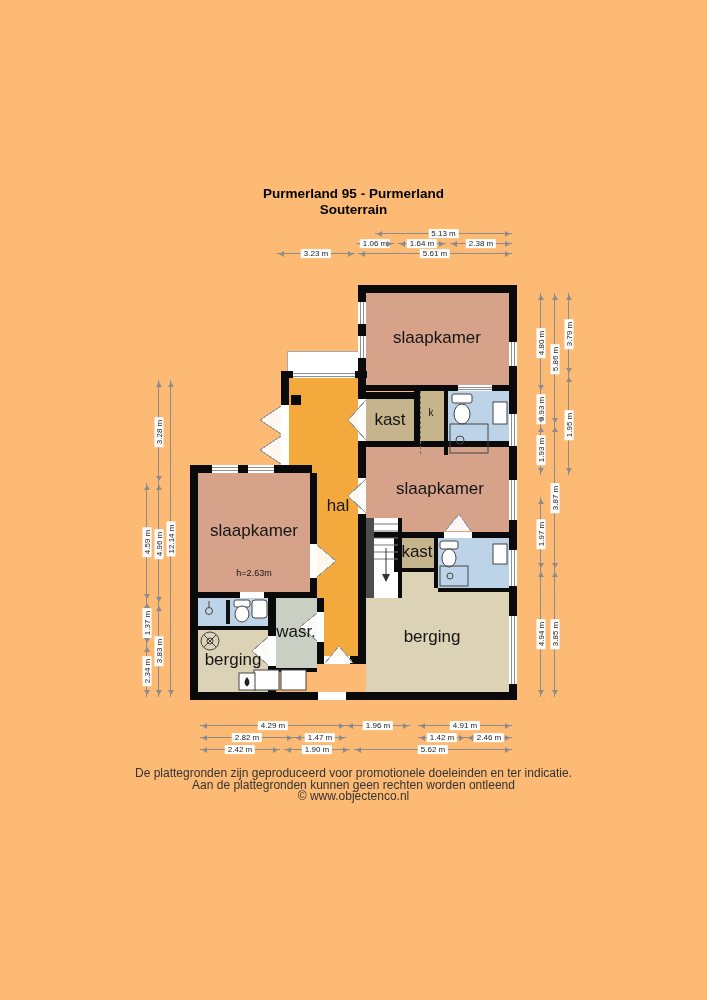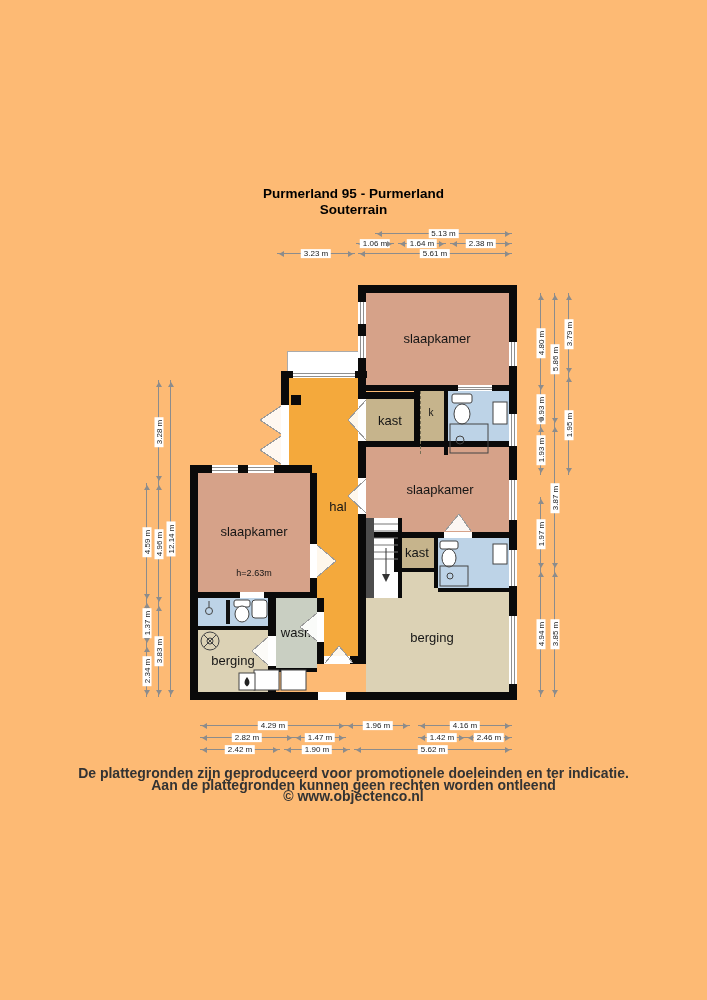--- a/index.html
+++ b/index.html
@@ -1,34 +1,34 @@
 <!DOCTYPE html>
 <html><head>
 <meta charset="utf-8">
 <style>
   html,body{margin:0;padding:0;background:#fff;}
   .page{position:relative;width:707px;height:1000px;background:#fdba74;overflow:hidden;
         font-family:"Liberation Sans", sans-serif;color:#111;}
   .title-block{position:absolute;top:186px;left:0;width:707px;text-align:center;line-height:16px;}
   .title-block .t1,.title-block .t2{font-size:13.5px;font-weight:bold;color:#000;}
   .plan-svg{position:absolute;left:0;top:0;}
-  .room-label{position:absolute;transform:translate(-50%,-50%);font-size:13px;color:#151515;white-space:nowrap;z-index:5;}
+  .room-label{position:absolute;transform:translate(-50%,-50%);font-size:17px;color:#151515;white-space:nowrap;z-index:5;}
   .room-label.small{font-size:9px;margin-top:27px;}
   .room-label.tiny{font-size:10px;}
   .dim-h{position:absolute;height:0;border-top:1px solid #8c8c8c;z-index:4;}
   .dim-h::before{content:"";position:absolute;left:0;top:-3px;border:3px solid transparent;border-right:5px solid #8c8c8c;transform:translateX(-1px);}
   .dim-h::after{content:"";position:absolute;right:0;top:-3px;border:3px solid transparent;border-left:5px solid #8c8c8c;transform:translateX(1px);}
   .dim-h .lbl{position:absolute;left:50%;top:0;transform:translate(-50%,-54%);background:#fff;
         padding:0 3px;font-size:8px;color:#222;white-space:nowrap;}
   .dim-v{position:absolute;width:0;border-left:1px solid #8c8c8c;z-index:4;}
   .dim-v::before{content:"";position:absolute;top:0;left:-3px;border:3px solid transparent;border-bottom:5px solid #8c8c8c;transform:translateY(-1px);}
   .dim-v::after{content:"";position:absolute;bottom:0;left:-3px;border:3px solid transparent;border-top:5px solid #8c8c8c;transform:translateY(1px);}
   .dim-v .lbl{position:absolute;left:0;top:50%;transform:translate(-50%,-50%) rotate(-90deg);background:#fff;
         padding:0 3px;font-size:8px;color:#222;white-space:nowrap;}
-  .footer{position:absolute;top:768px;left:0;width:707px;text-align:center;font-size:14px;color:#333;line-height:11.5px;font-weight:bold;}
+  .footer{position:absolute;top:768px;left:0;width:707px;text-align:center;font-size:12px;color:#333;line-height:11.5px;}
   .wall{fill:var(--c-wall);}
   .win{fill:#fff;}
   .winline{stroke:#8f8f8f;stroke-width:1;}
   .door{stroke:#9a9a9a;stroke-width:1;fill:#fff;fill-opacity:0.9;}
   .fix{stroke:#444;stroke-width:1;fill:#fff;}
   .fixline{stroke:#444;stroke-width:1;fill:none;}
 </style>
 </head>
 <body>
 
@@ -261,21 +261,21 @@
       <div class="dim-h" style="left: 358px; top: 253px; width: 154px;">
         <span class="lbl">5.61 m</span>
       </div>
       <div class="dim-h" style="left: 200px; top: 725px; width: 146px;">
         <span class="lbl">4.29 m</span>
       </div>
       <div class="dim-h" style="left: 346px; top: 725px; width: 64px;">
         <span class="lbl">1.96 m</span>
       </div>
       <div class="dim-h" style="left: 418px; top: 725px; width: 94px;">
-        <span class="lbl">4.16 m</span>
+        <span class="lbl">4.91 m</span>
       </div>
       <div class="dim-h" style="left: 200px; top: 737px; width: 94px;">
         <span class="lbl">2.82 m</span>
       </div>
       <div class="dim-h" style="left: 294px; top: 737px; width: 52px;">
         <span class="lbl">1.47 m</span>
       </div>
       <div class="dim-h" style="left: 418px; top: 737px; width: 48px;">
         <span class="lbl">1.42 m</span>
       </div>

